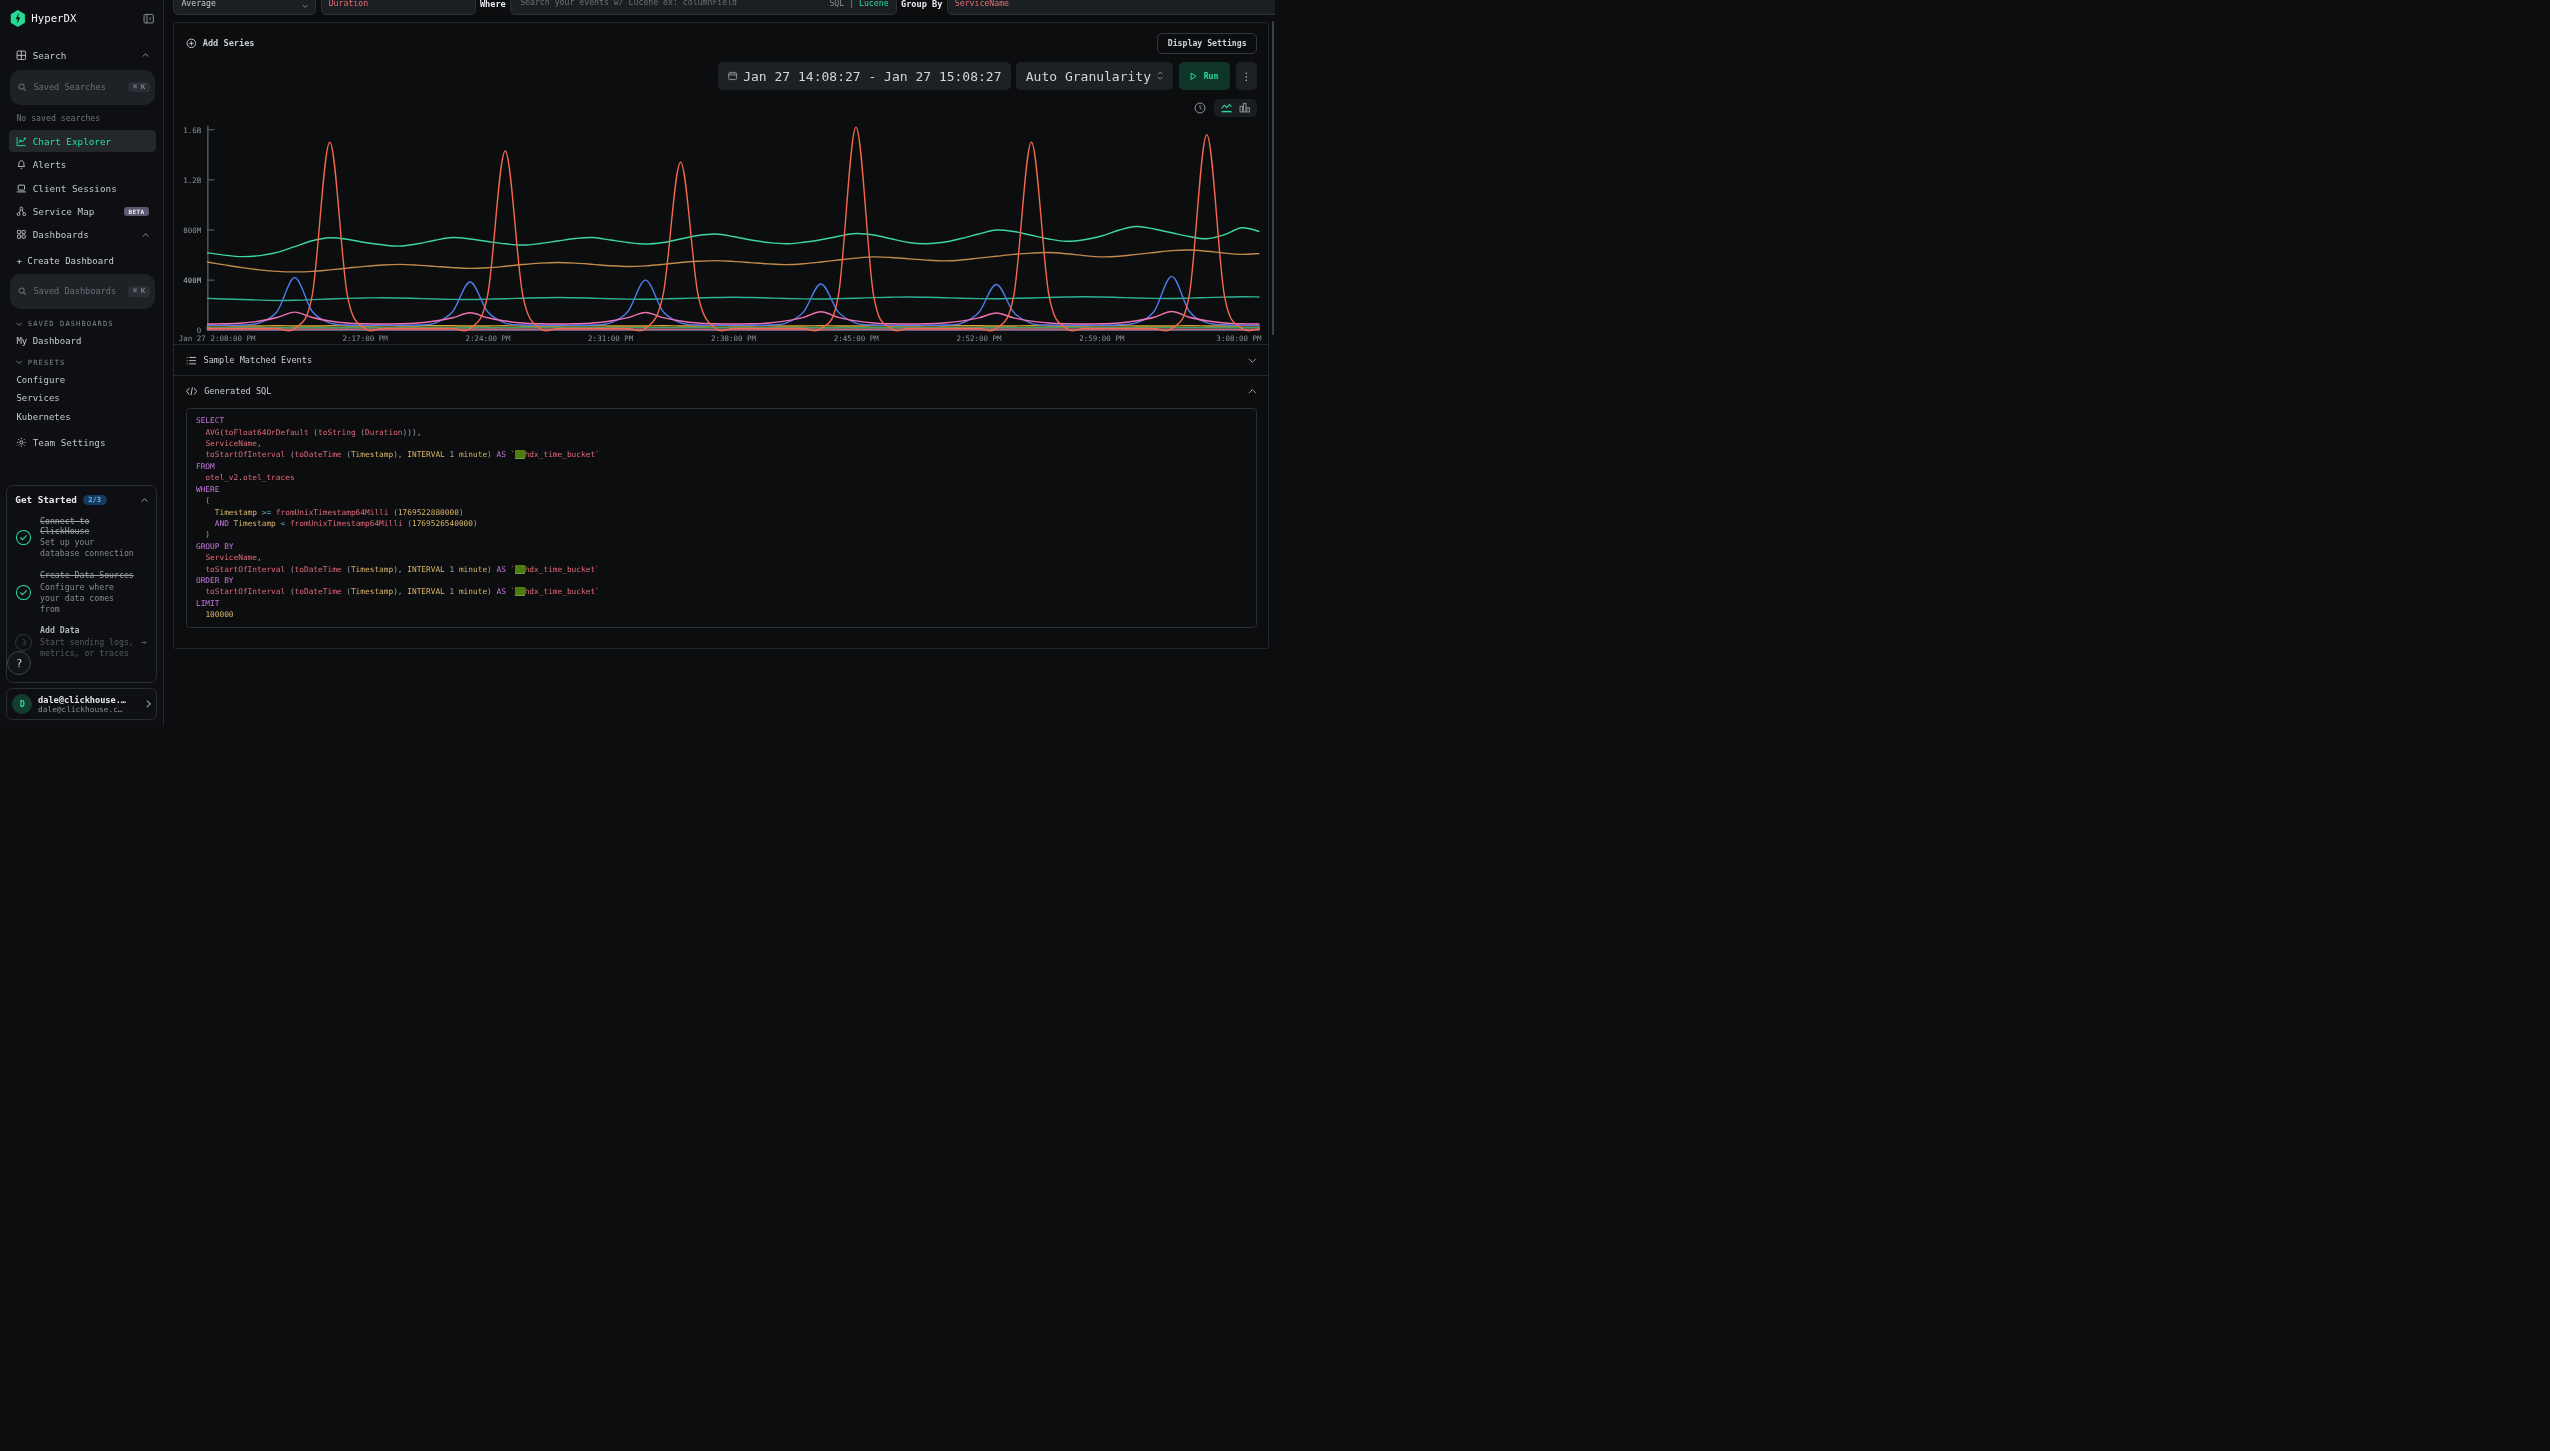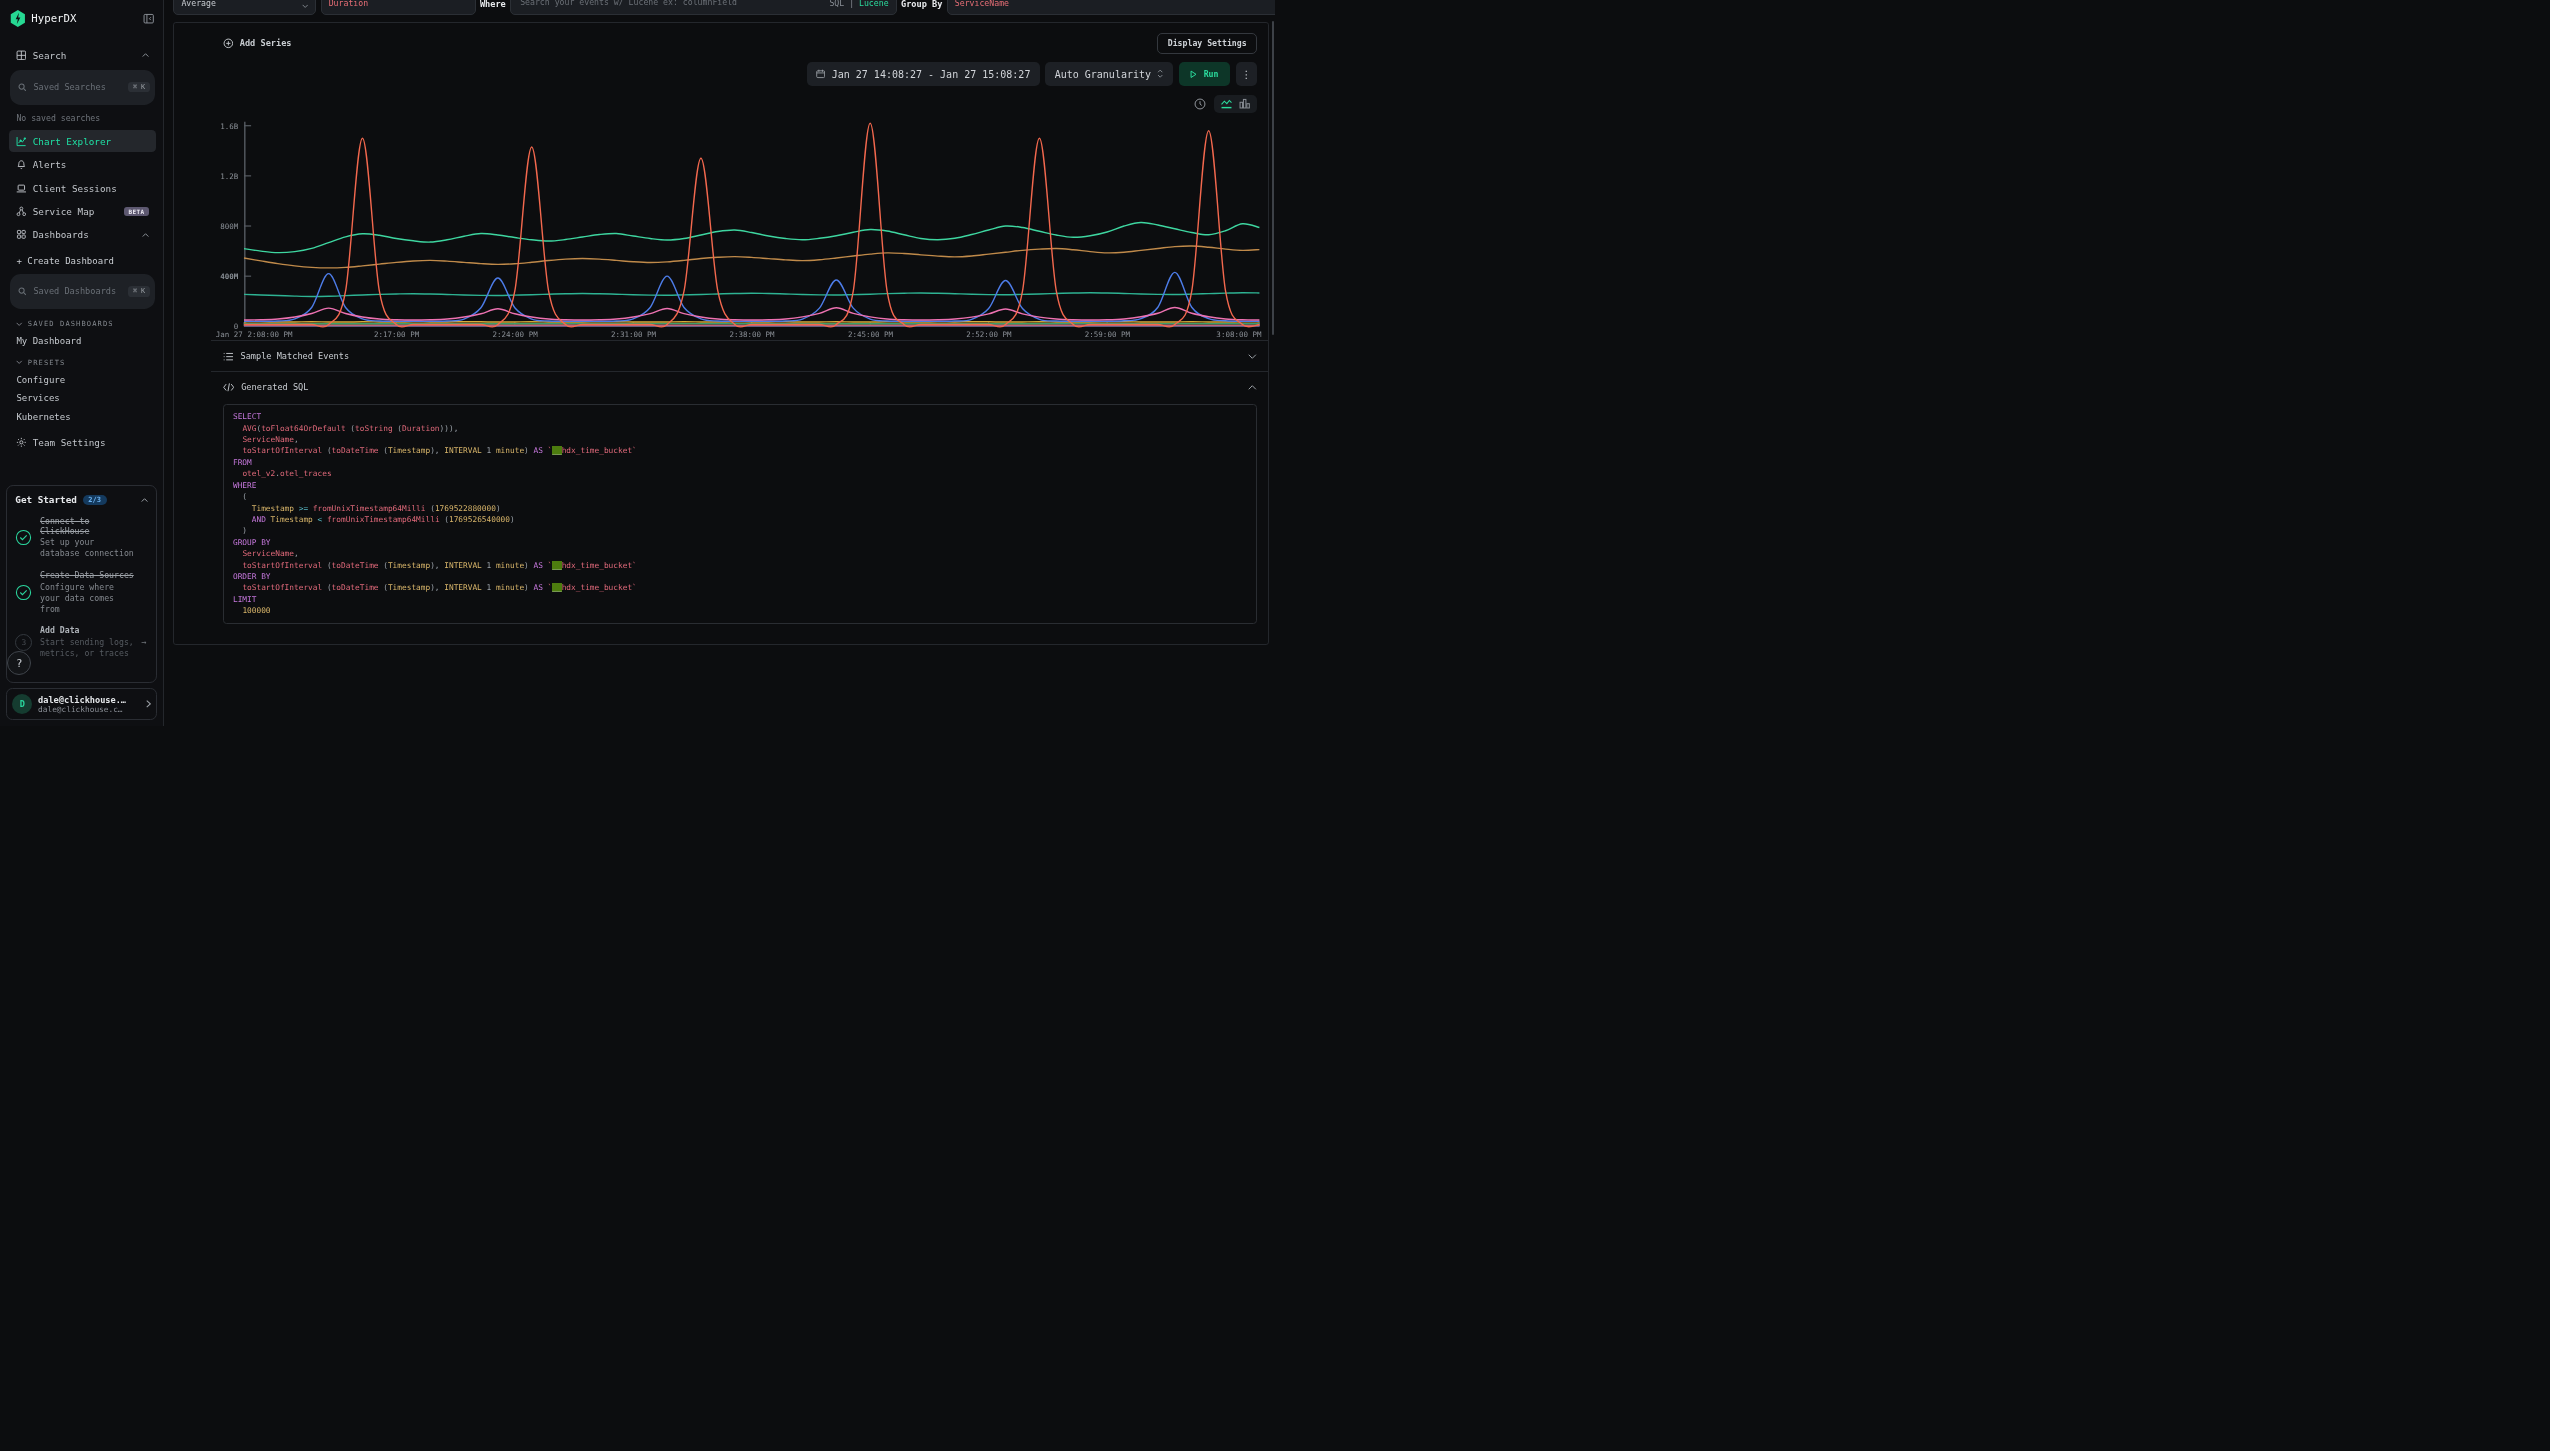--- a/index.html
+++ b/index.html
@@ -66,27 +66,27 @@
   .tb-label{height:27px;margin-top:-12px;display:flex;align-items:flex-end;padding-bottom:5.7px;
             font-size:8.6px;font-weight:bold;color:#e8eaed;}
   .tb-box input{background:transparent;border:0;outline:0;flex:1;font:8.2px "DejaVu Sans Mono",monospace;}
   .red-val{color:#e76e76;}
   .tb-search{flex:1;}
   .tb-search input::placeholder{color:#6b7077;}
   .sql-toggle{margin-left:auto;color:#8a8f96;white-space:nowrap;}
   .lucene{color:#2bdb9d;}
 
   .content{flex:1;padding:6.4px 5.7px 0 9.3px;}
-  .card{border:0.7px solid #24272c;border-radius:2.9px;padding-left:37px;}
+  .card{border:0.7px solid #24272c;border-radius:2.9px;}
   .card-head{display:flex;align-items:center;padding:10px 11.4px 5.7px;}
   .add-series{display:flex;align-items:center;gap:6.4px;font-size:8.6px;font-weight:bold;color:#c9cdd2;cursor:pointer;}
   .display-settings{margin-left:auto;border:0.7px solid #34383e;border-radius:5px;padding:4.3px 9.3px;
                     font:bold 8.2px "DejaVu Sans Mono",monospace;color:#cfd3d8;background:transparent;cursor:pointer;}
   .controls-row{display:flex;justify-content:flex-end;gap:5.7px;padding:2.9px 11.4px 0;}
-  .ctl{background:#1d2025;border-radius:5px;display:flex;align-items:center;gap:6.4px;font-size:10px;
+  .ctl{background:#1d2025;border-radius:5px;display:flex;align-items:center;gap:6.4px;font-size:13px;
        color:#d2d5da;padding:6.4px 9.3px;cursor:pointer;}
   .run-btn{background:#0d3628;color:#2bdb9d;font-weight:bold;display:flex;gap:6.4px;align-items:center;
            padding:6.4px 11.4px;border-radius:5px;border:0;font-family:"DejaVu Sans Mono",monospace;font-size:8.2px;cursor:pointer;}
   .menu-btn{background:#1d2025;border-radius:5px;width:21.4px;display:flex;align-items:center;
             justify-content:center;color:#cfd3d8;font-size:10px;cursor:pointer;}
   .tools-row{display:flex;justify-content:flex-end;align-items:center;gap:7.8px;padding:8.6px 11.4px 0;}
   .chart-toggle{background:#191c20;border-radius:5px;display:flex;gap:5.7px;padding:3.6px 6.4px;align-items:center;}
 
   .chart-wrap{position:relative;margin:5.7px 8.6px 0 33px;height:208px;}
   .chart-svg{position:absolute;inset:0;width:100%;height:100%;overflow:visible;}

